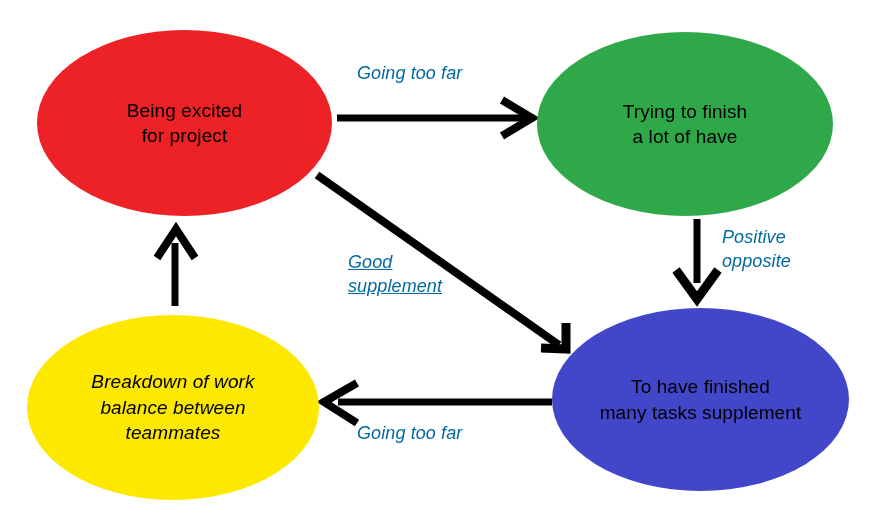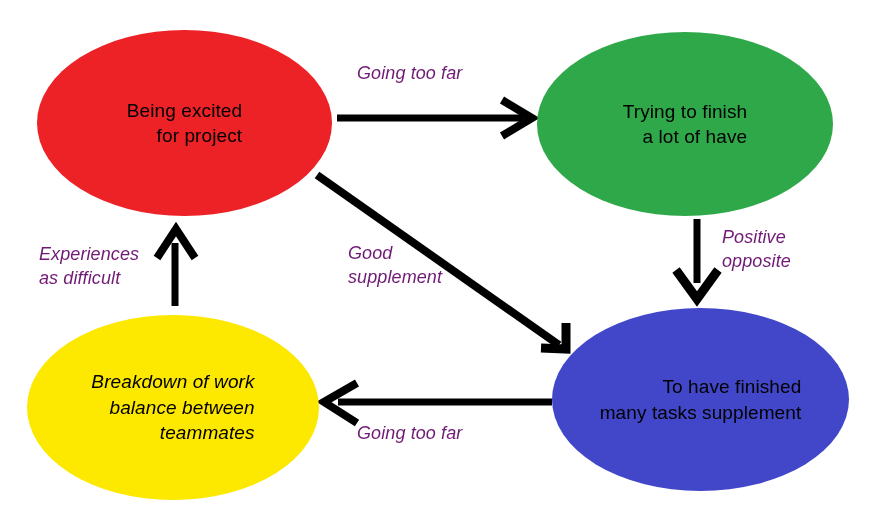--- a/index.html
+++ b/index.html
@@ -28,27 +28,27 @@
     align-items: center;
     justify-content: center;
     border-radius: 50%;
     box-sizing: border-box;
     z-index: 2;
   }
   .node-label {
     color: #000000;
     font-size: 19px;
     line-height: 1.34;
-    text-align: right;
+    text-align: center;
     white-space: pre-line;
     letter-spacing: 0.1px;
   }
   .edge-label {
     position: absolute;
-    color: #701a75;
+    color: #0369a1;
     font-size: 18px;
     font-style: italic;
     line-height: 1.32;
     white-space: pre-line;
     z-index: 3;
     letter-spacing: 0.1px;
   }
 </style>
 </head>
 <body>
@@ -104,19 +104,17 @@
 teammates</span>
   </div>
 
   <div class="edge-label" style="left:357px; top:62px;">Going too far</div>
 
   <div class="edge-label" style="left:722px; top:226px;">Positive
 opposite</div>
 
   <div class="edge-label" style="left:357px; top:422px;">Going too far</div>
 
-  <div class="edge-label" style="left:39px; top:243px;">Experiences
-as difficult</div>
 
-  <div class="edge-label" style="left:348px; top:242px;">Good
+  <div class="edge-label" style="left:348px; top:251px;text-decoration:underline;">Good
 supplement</div>
 
 </div>
 
 </body></html>

